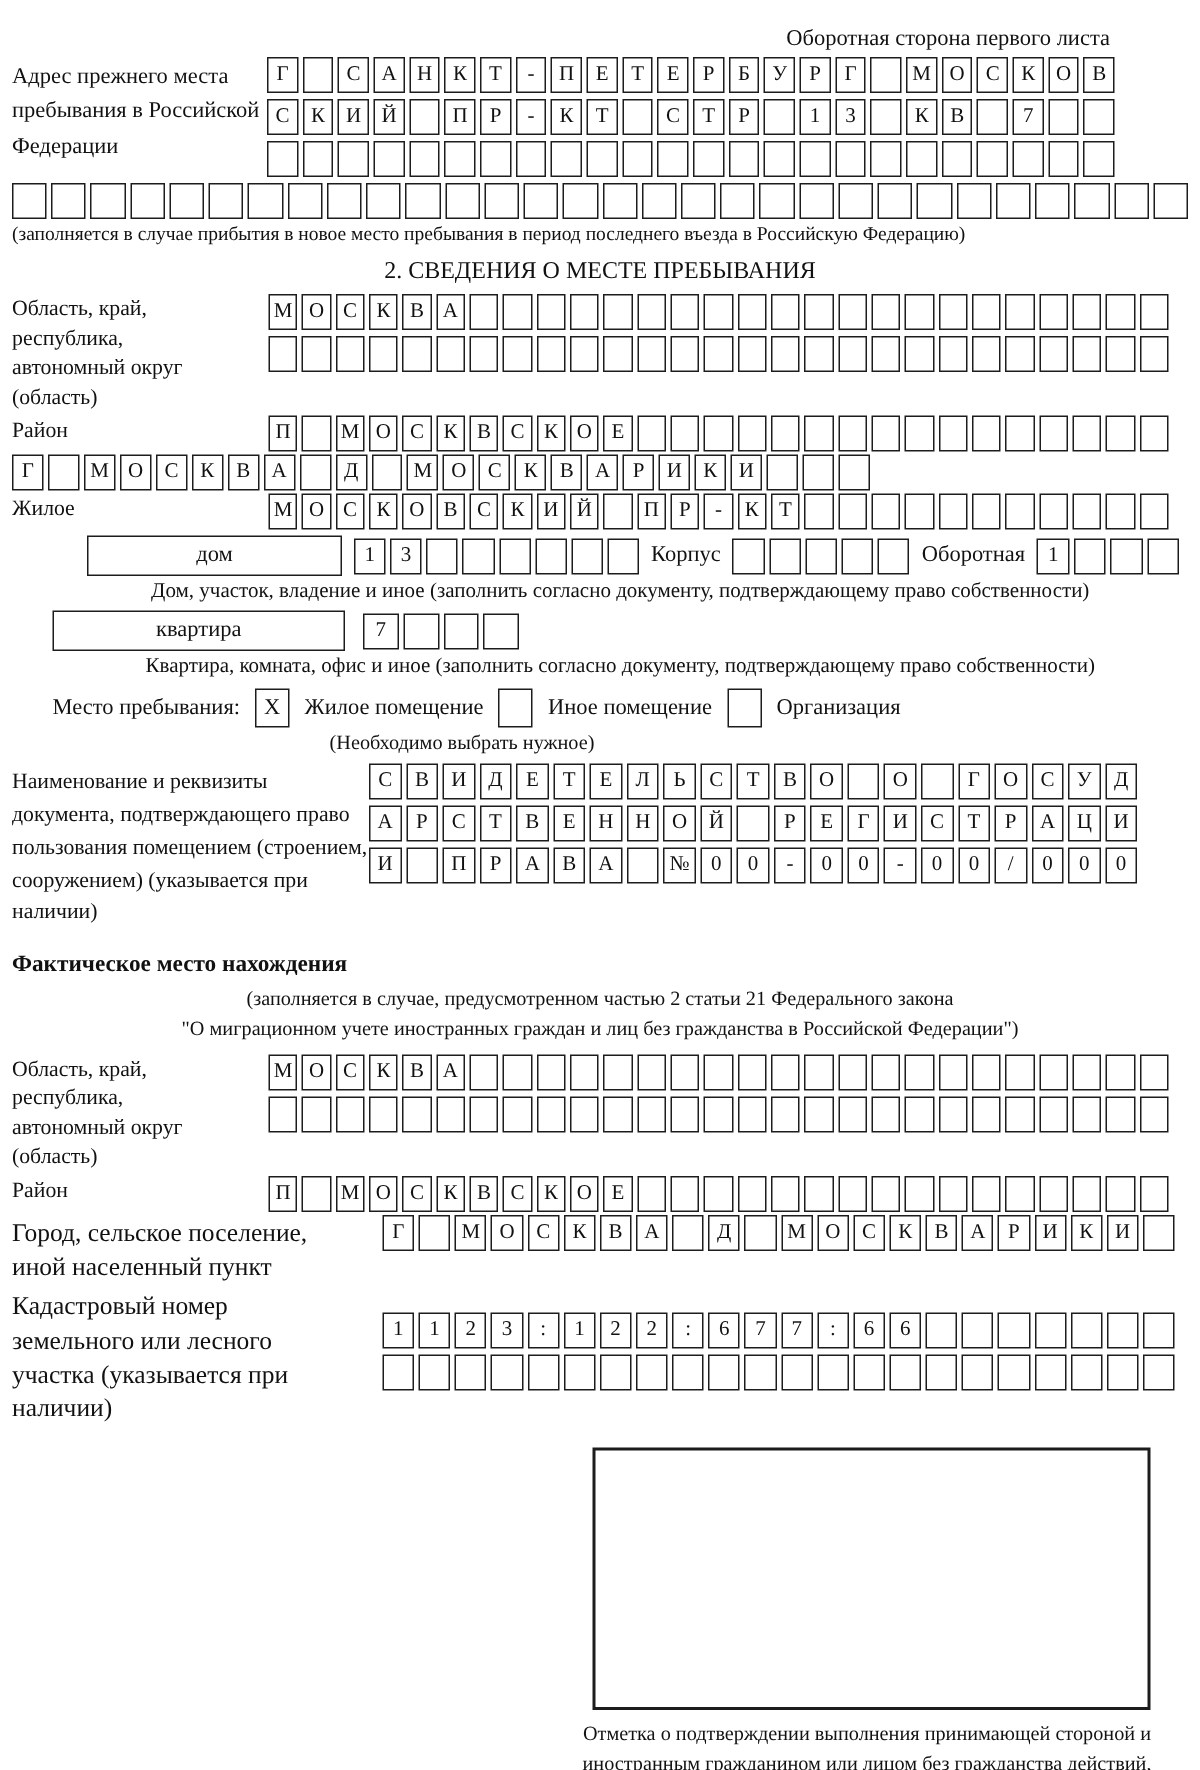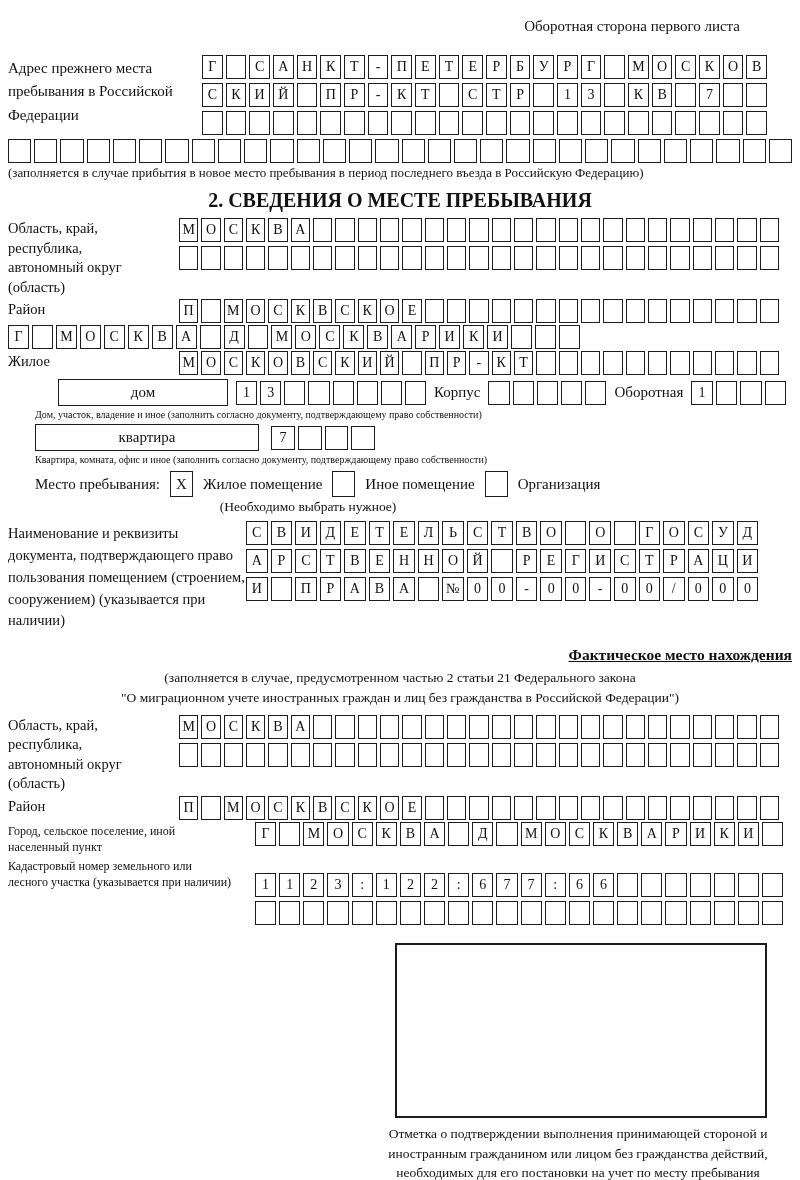--- a/index.html
+++ b/index.html
@@ -21,62 +21,62 @@
   }
   .rowgap { margin-bottom: 2px; }
 
   .w-b1 { width: 565px; }
   .w-full { width: 784px; }
   .w-27 { width: 600px; }
   .w-24 { width: 572px; }
   .w-22 { width: 528px; }
   .w-21 { width: 512px; }
 
-  .block1 { display: flex; margin-top: 20px; gap: 24px; }
+  .block1 { display: flex; margin-top: 3px; }
   .b1-label { width: 170px; font-size: 15px; line-height: 1.55; padding-top: 2px; }
 
   .note { font-size: 13px; margin-top: 2px; }
 
-  .sec-title { text-align: center; font-weight: bold; font-size: 20px; margin: 8px 0 6px; }
+  .sec-title { text-align: center; font-weight: normal; font-size: 16px; margin: 8px 0 6px; }
 
   .frow { display: flex; margin-bottom: 2px; gap: 23px; }
   .flabel { width: 148px; font-size: 14.5px; line-height: 1.35; padding-top: 1px; flex-shrink: 0; }
   .frows > .cells { margin-bottom: 4px; }
 
   .house-row { display: flex; align-items: center; margin: 4px 0 2px 22px; gap: 8px; padding-left: 28px; }
   .named-box {
     border: 1.5px solid #1c1c1c; height: 27px; display: flex;
     align-items: center; justify-content: center; font-size: 15px;
   }
   .house-box { width: 170px; }
-  .apt-box { width: 224px; }
+  .apt-box { width: 195px; }
   .inline-label { font-size: 15px; }
   .cells-house { width: 190px; }
   .cells-korpus { width: 118px; }
   .cells-stroenie { width: 95px; }
   .cells-apt { width: 104px; }
 
-  .caption-left { font-size: 10px; margin: 3px 0 4px 27px; }
+  .caption-left { font-size: 14px; margin: 3px 0 4px 27px; text-align: center; }
   .apt-row { display: flex; align-items: center; margin: 2px 0 2px 27px; gap: 12px; }
 
   .stay-row { display: flex; align-items: center; margin: 6px 0 0 27px; gap: 10px; font-size: 15px; }
   .stay-opt { display: flex; align-items: center; gap: 10px; }
   .checkbox {
     width: 23px; height: 26px; border: 1.5px solid #1c1c1c;
     display: flex; align-items: center; justify-content: center; font-size: 15px;
   }
   .stay-note { font-size: 13.5px; text-align: center; width: 520px; margin: 2px 0 6px 40px; }
 
   .doc-row { display: flex; margin-top: 2px; }
   .doc-label { width: 238px; font-size: 14.5px; line-height: 1.5; padding-top: 2px; flex-shrink: 0; }
 
-  .fact-title { text-align: right; font-weight: bold; font-size: 15.5px; margin: 14px 0 4px; text-decoration: underline; }
+  .fact-title { text-align: left; font-weight: bold; font-size: 15.5px; margin: 14px 0 4px; }
   .fact-note { text-align: center; font-size: 13.5px; line-height: 1.5; margin-bottom: 6px; }
 
-  .flabel-wide { width: 224px; font-size: 12px; line-height: 1.35; padding-top: 1px; flex-shrink: 0; }
+  .flabel-wide { width: 224px; font-size: 17px; line-height: 1.35; padding-top: 1px; flex-shrink: 0; }
 
   .mark-box {
     margin: 14px 0 0 387px; width: 372px; height: 175px;
     border: 2px solid #1c1c1c; background: #fff;
   }
   .mark-caption {
     margin: 6px 0 0 345px; width: 450px; text-align: center;
     font-size: 13.5px; line-height: 1.45;
   }
 </style>

